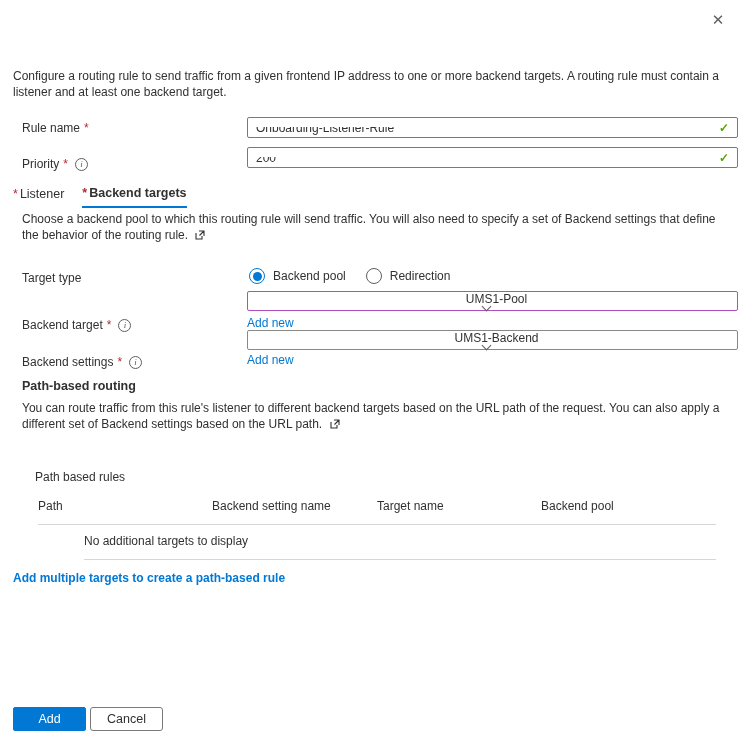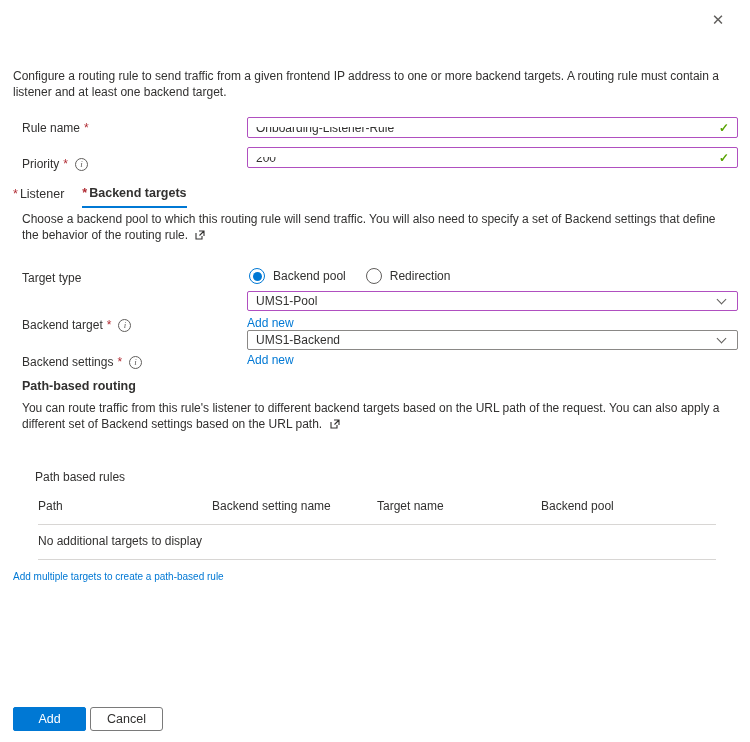--- a/index.html
+++ b/index.html
@@ -88,42 +88,42 @@
     content: ""; width: 9px; height: 9px; border-radius: 50%; background: var(--accent);
   }
   .radio-outer.unselected { border: 1px solid var(--muted); }
   .radio-label { margin: 0 20px 0 8px; }
 
   
   .dropdown {
     left: 247px; width: 491px; height: 20px;
     border: 1px solid #8a8886; border-radius: 2px; background: #fff;
     display: flex; align-items: center; justify-content: space-between;
-    font-size: 12px; cursor: pointer;
+    font-size: 12px; cursor: pointer; flex-direction: column;
   }
   .dropdown.modified { border-color: var(--modified_border); }
   .dropdown .dd-text { padding-left: 8px; }
   .chevron-down {
     width: 7px; height: 7px;
     border-right: 1.4px solid var(--muted); border-bottom: 1.4px solid var(--muted);
     transform: rotate(45deg); margin-right: 12px; margin-top: -3px;
   }
   .add-new { font-size: 12px; color: var(--accent); text-decoration: none; cursor: pointer; }
 
   
   .section-heading { left: 22px; top: 379px; font-size: 12.5px; font-weight: 700; }
   .table-label { left: 35px; top: 470px; font-size: 12px; text-align: center; }
   .rules-table { left: 38px; top: 492px; width: 678px; font-size: 12px; }
   .thead {
     display: grid; grid-template-columns: 174px 165px 164px 1fr;
     padding: 7px 0 11px 0; border-bottom: 1px solid var(--divider);
   }
-  .empty-row { padding: 9px 0 11px 0; border-bottom: 1px solid var(--divider); }
-
-  .path-link { left: 13px; top: 571px; font-size: 10px; color: var(--accent); text-decoration: none; cursor: pointer; }
+  .empty-row { padding: 9px 0 11px 0; border-bottom: 1px solid var(--divider); margin-left: 46px; }
+
+  .path-link { left: 13px; top: 571px; font-size: 12px; color: var(--accent); text-decoration: none; cursor: pointer; font-weight: bold; }
 
   
   .ext-icon { display: inline-block; vertical-align: -1px; margin-left: 4px; }
 
   
   .btn {
     font-family: Liberation Sans, sans-serif; font-size: 12.5px;
     height: 24px; cursor: pointer; top: 707px;
   }
   .btn-add {

